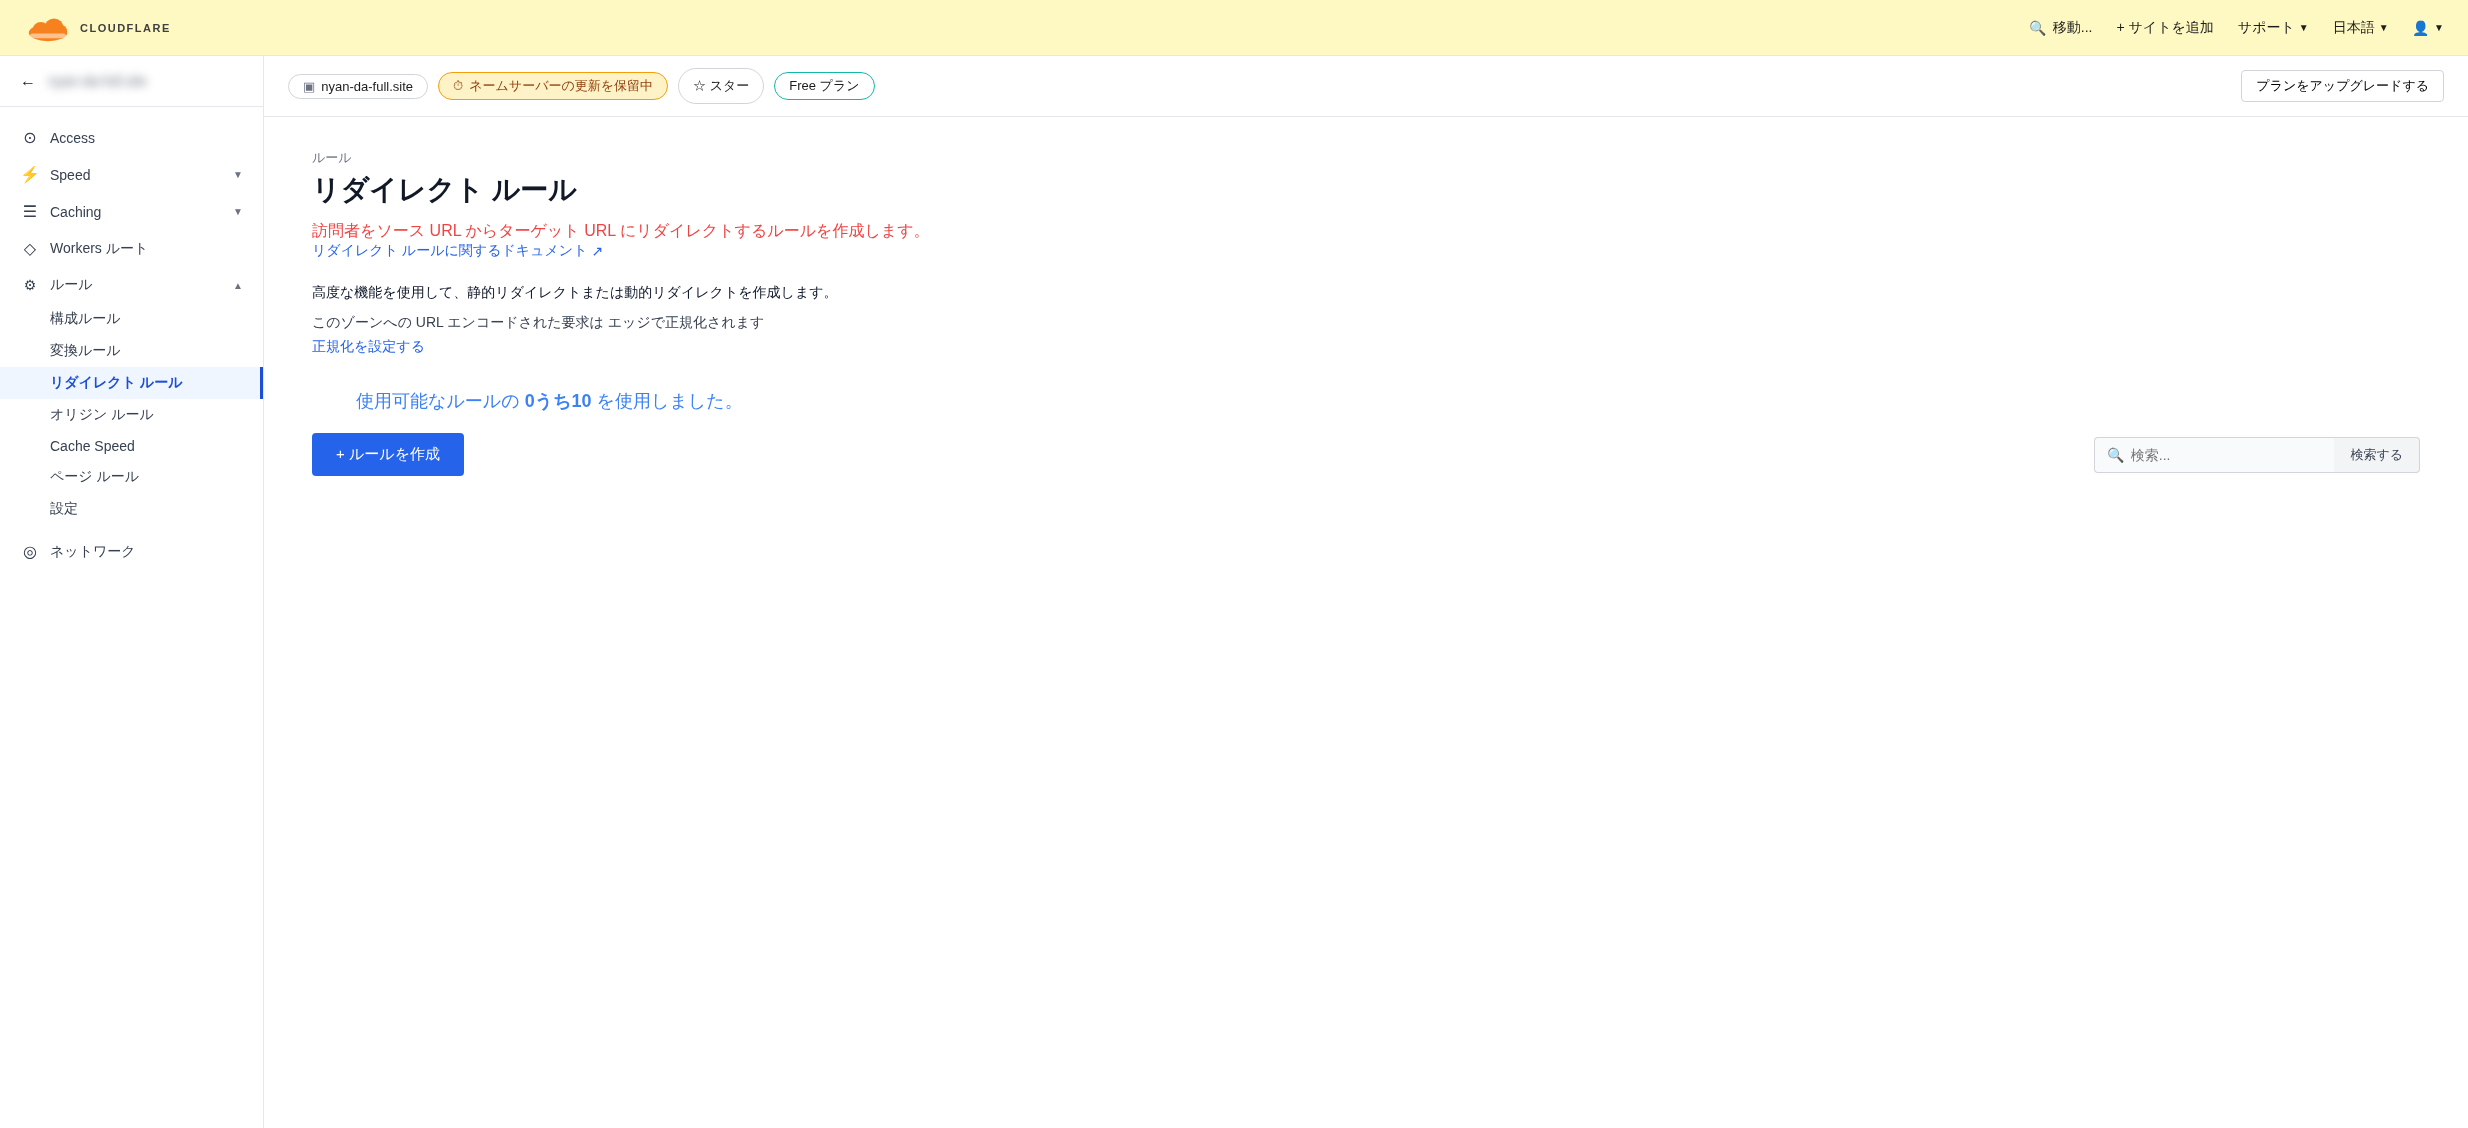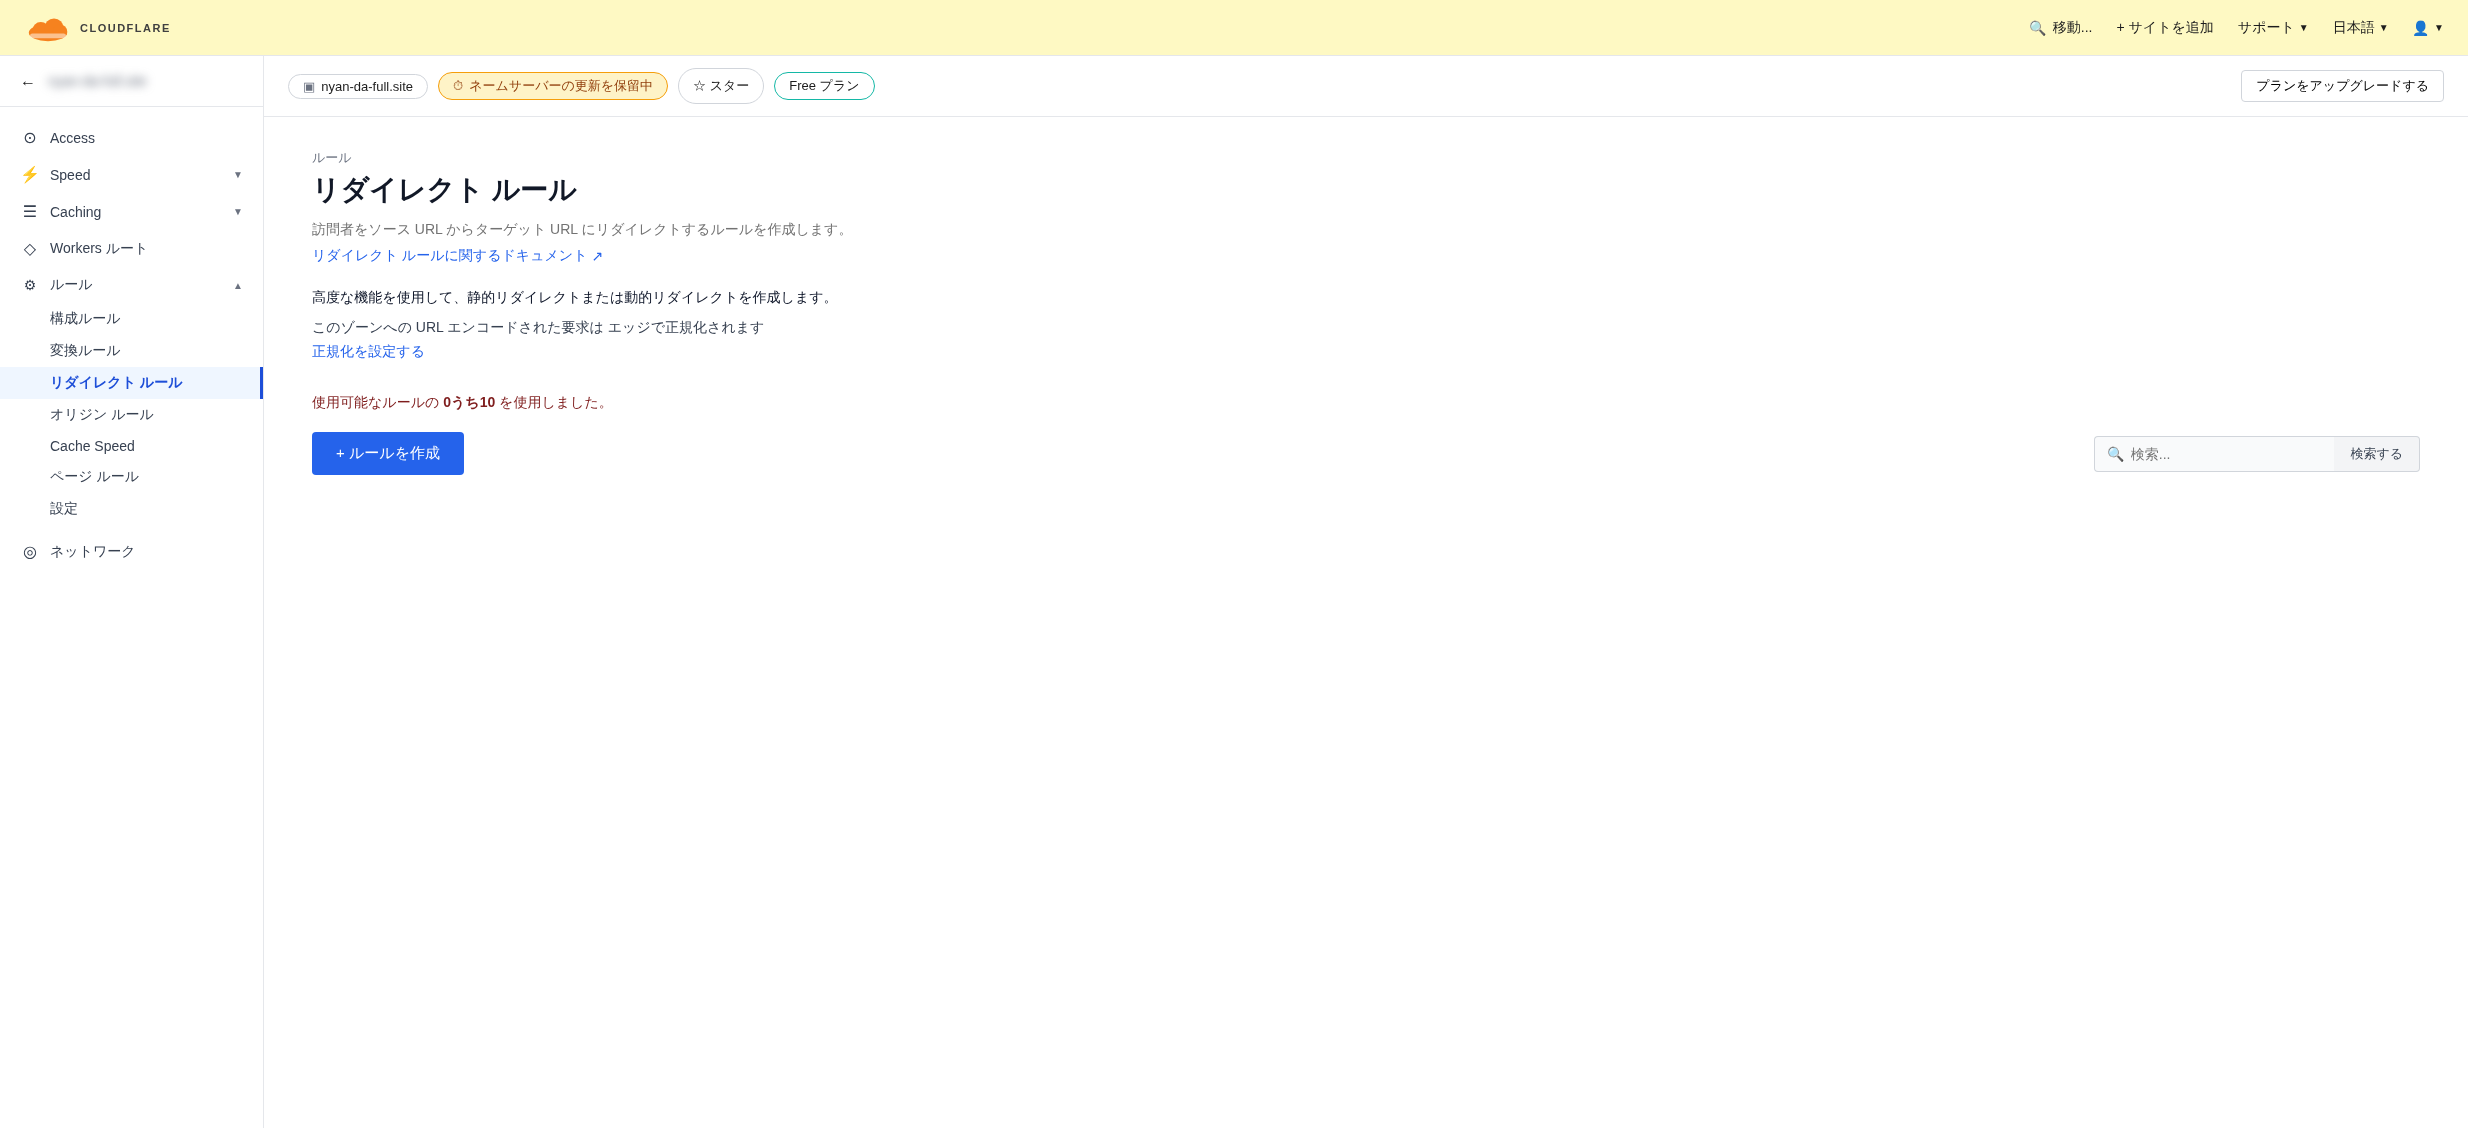--- a/index.html
+++ b/index.html
@@ -67,31 +67,31 @@
     .sub-item.active {
       background: #eff6ff; color: #1d4ed8; font-weight: 600;
       border-right: 3px solid #1d4ed8;
     }
 
     
     .main-content { flex: 1; overflow-y: auto; padding: 32px 48px; background: #fff; }
 
     .breadcrumb { font-size: 13px; color: #6b7280; margin-bottom: 4px; }
     .page-title { font-size: 28px; font-weight: 700; margin-bottom: 12px; color: #111827; }
-    .page-description { font-size: 14px; color: #737373; margin-bottom: 8px; }
+    .page-description { font-size: 16px; color: #ef4444; }
     .doc-link { color: #2563eb; font-size: 14px; cursor: pointer; display: inline-flex; align-items: center; gap: 4px; margin-bottom: 24px; }
 
     .section-title { font-size: 18px; font-weight: 600; margin-bottom: 10px; color: #111827; }
 
     .section-desc { font-size: 14px; color: #0f172a; margin-bottom: 12px; }
 
     .normalize-notice { font-size: 14px; color: #374151; margin-bottom: 6px; }
     .normalize-link { color: #2563eb; font-size: 14px; cursor: pointer; margin-bottom: 33px; display: inline-block; }
 
-    .rules-used { font-size: 14px; color: #7f1d1d; margin-bottom: 20px; }
+    .rules-used { font-size: 18px; color: #3b82f6; margin-bottom: 20px; margin-left: 44px; }
     .rules-used strong { font-weight: 700; }
 
     .bottom-bar { display: flex; align-items: center; gap: 16px; margin-top: 8px; }
     .create-btn {
       display: flex; align-items: center; gap: 8px;
       background: #2563eb; color: #fff; border: none; border-radius: 4px;
       padding: 12px 24px; font-size: 15px; cursor: pointer; font-weight: 500;
     }
 
     .search-area { margin-left: auto; display: flex; align-items: stretch; gap: 0; }

